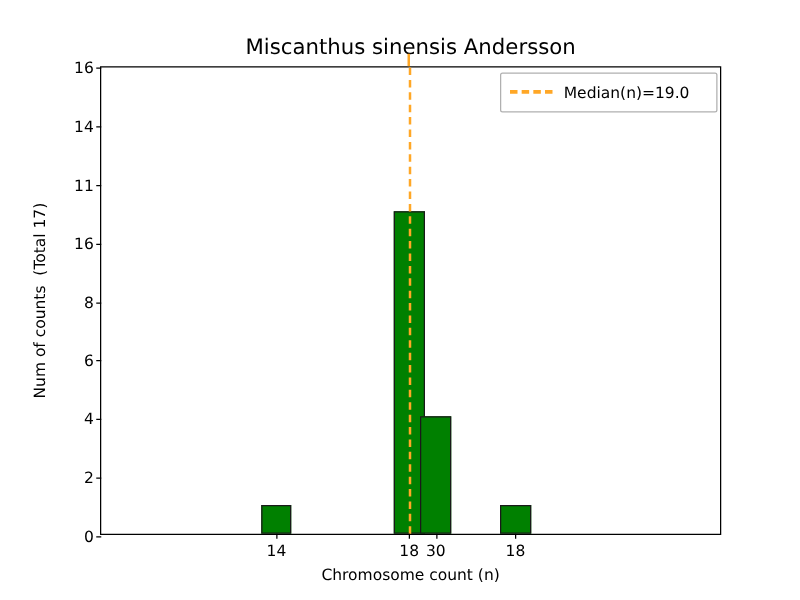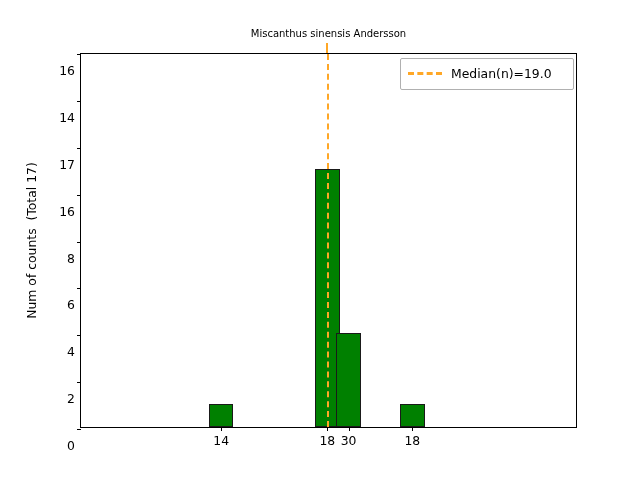--- a/index.html
+++ b/index.html
@@ -15,21 +15,21 @@
     font-family: "DejaVu Sans", sans-serif;
     overflow: hidden;
   }
   
   #chart-title {
     position: absolute;
     left: 80px;
     top: 28px;
     width: 497px;
     text-align: center;
-    font-size: 10px;
+    font-size: 17px;
     color: #000000;
     white-space: nowrap;
   }
   
   #plot-area {
     position: absolute;
     left: 80px;
     top: 53px;
     width: 497px;
     height: 375px;
@@ -66,21 +66,21 @@
     left: -4px;
     width: 4px;
     height: 0;
     border-top: 1.1px solid #000000;
   }
   .ytick-label {
     position: absolute;
     right: 100%;
     margin-right: 6px;
     transform: translateY(-50%);
-    top: 16px;
+    top: 0;
     font-size: 12.4px;
     color: #000000;
     white-space: nowrap;
   }
   .ytick-wrap {
     position: absolute;
     left: 0;
     width: 0;
     height: 0;
   }
@@ -197,21 +197,21 @@
       <div class="ytick-wrap" style="top: 187.5px;">
         <div class="ytick"></div>
         <div class="ytick-label">8</div>
       </div>
       <div class="ytick-wrap" style="top: 140.625px;">
         <div class="ytick"></div>
         <div class="ytick-label">16</div>
       </div>
       <div class="ytick-wrap" style="top: 93.75px;">
         <div class="ytick"></div>
-        <div class="ytick-label">17</div>
+        <div class="ytick-label">11</div>
       </div>
       <div class="ytick-wrap" style="top: 46.875px;">
         <div class="ytick"></div>
         <div class="ytick-label">14</div>
       </div>
       <div class="ytick-wrap" style="top: 0px;">
         <div class="ytick"></div>
         <div class="ytick-label">16</div>
       </div>
       <div class="xtick-wrap" style="left: 140.179px;">
@@ -225,20 +225,21 @@
       <div class="xtick-wrap" style="left: 267.615px;">
         <div class="xtick"></div>
         <div class="xtick-label">30</div>
       </div>
       <div class="xtick-wrap" style="left: 331.333px;">
         <div class="xtick"></div>
         <div class="xtick-label">18</div>
       </div>
     </div>
 
+  <div id="xlabel">Chromosome count (n)</div>
   <div id="ylabel">Num of counts  (Total 17)</div>
 
   <div id="legend">
 
   <div class="legend-row">
         <div class="legend-swatch" style="border-top-color: rgb(255, 167, 38);"></div>
         <div class="legend-text">Median(n)=19.0</div>
       </div>
     </div>
 

